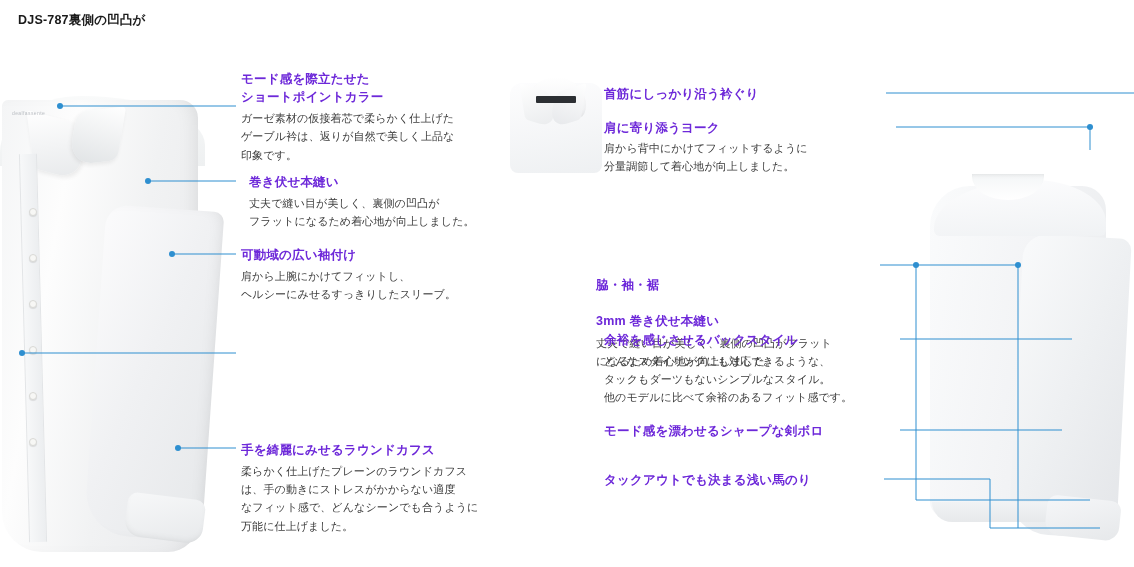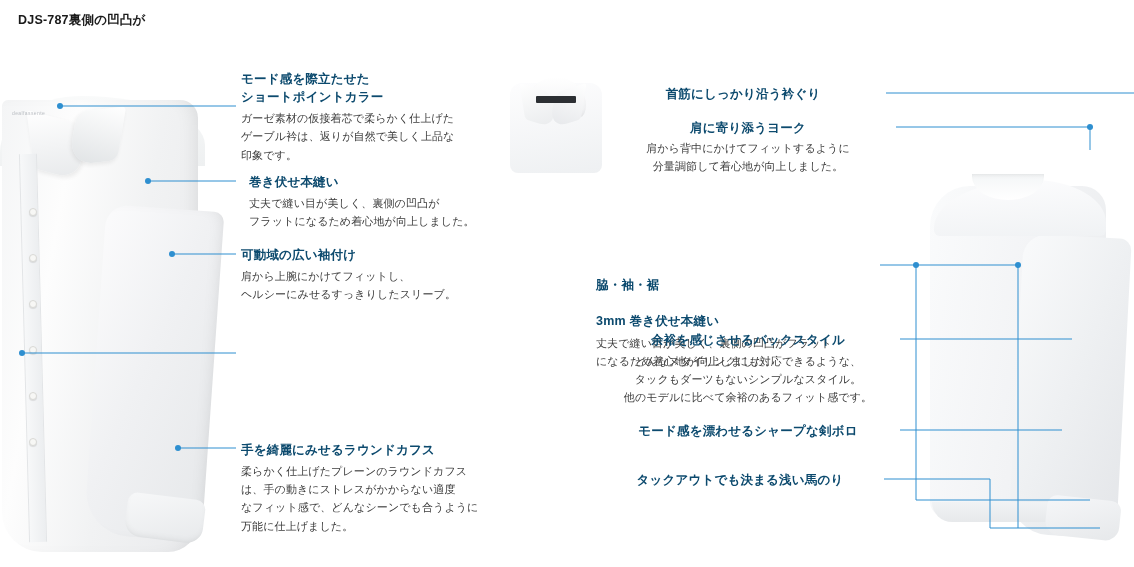--- a/index.html
+++ b/index.html
@@ -13,28 +13,28 @@
   }
   .page{position:relative;width:1134px;height:567px;}
 
   
   .header{position:absolute;left:18px;top:12px;font-size:12.5px;font-weight:bold;color:#1a1a1a;letter-spacing:.2px;}
   .header .code{}
 
   
   .ann{position:absolute;}
   .ann .title{
-    color:#0c4a6e;font-size:12.5px;font-weight:bold;line-height:1.45;
+    color:#6d28d9;font-size:12.5px;font-weight:bold;line-height:1.45;
     letter-spacing:.2px;white-space:pre-line;
   }
   .ann .body{
     color:#3b3b3b;font-size:11px;line-height:1.65;margin-top:3px;
     white-space:pre-line;letter-spacing:.1px;
   }
-  .ann.right .title,.ann.right .body{text-align:center;font-family:Liberation Serif, serif;}
+  .ann.right .title,.ann.right .body{text-align:left;font-family:Liberation Serif, serif;}
   .ann.center .title,.ann.center .body{text-align:left;}
 
   
   .lines{position:absolute;left:0;top:0;width:1134px;height:567px;pointer-events:none;}
 
   
   .shirt{position:absolute;}
 
   .front-shirt{left:0;top:58px;width:232px;height:500px;}
   .collar-shirt{left:500px;top:55px;width:110px;height:120px;}

